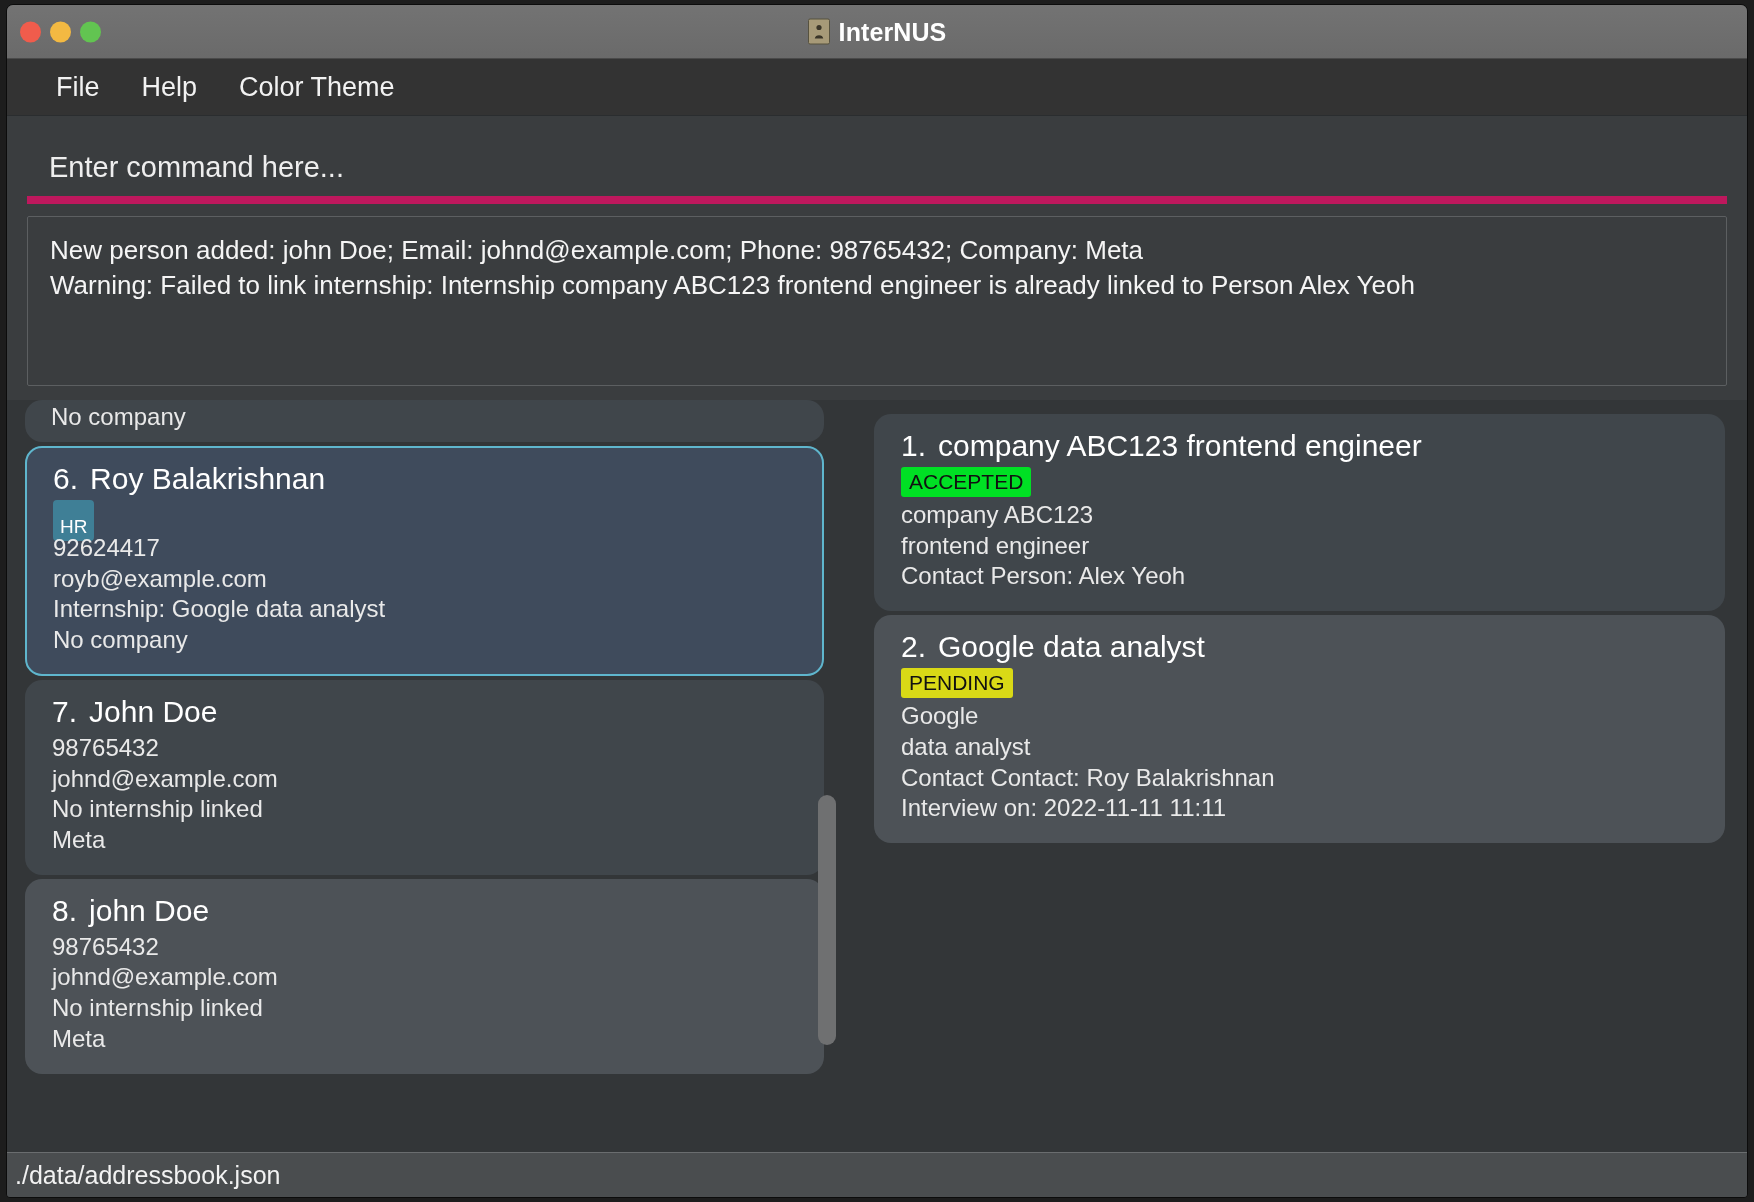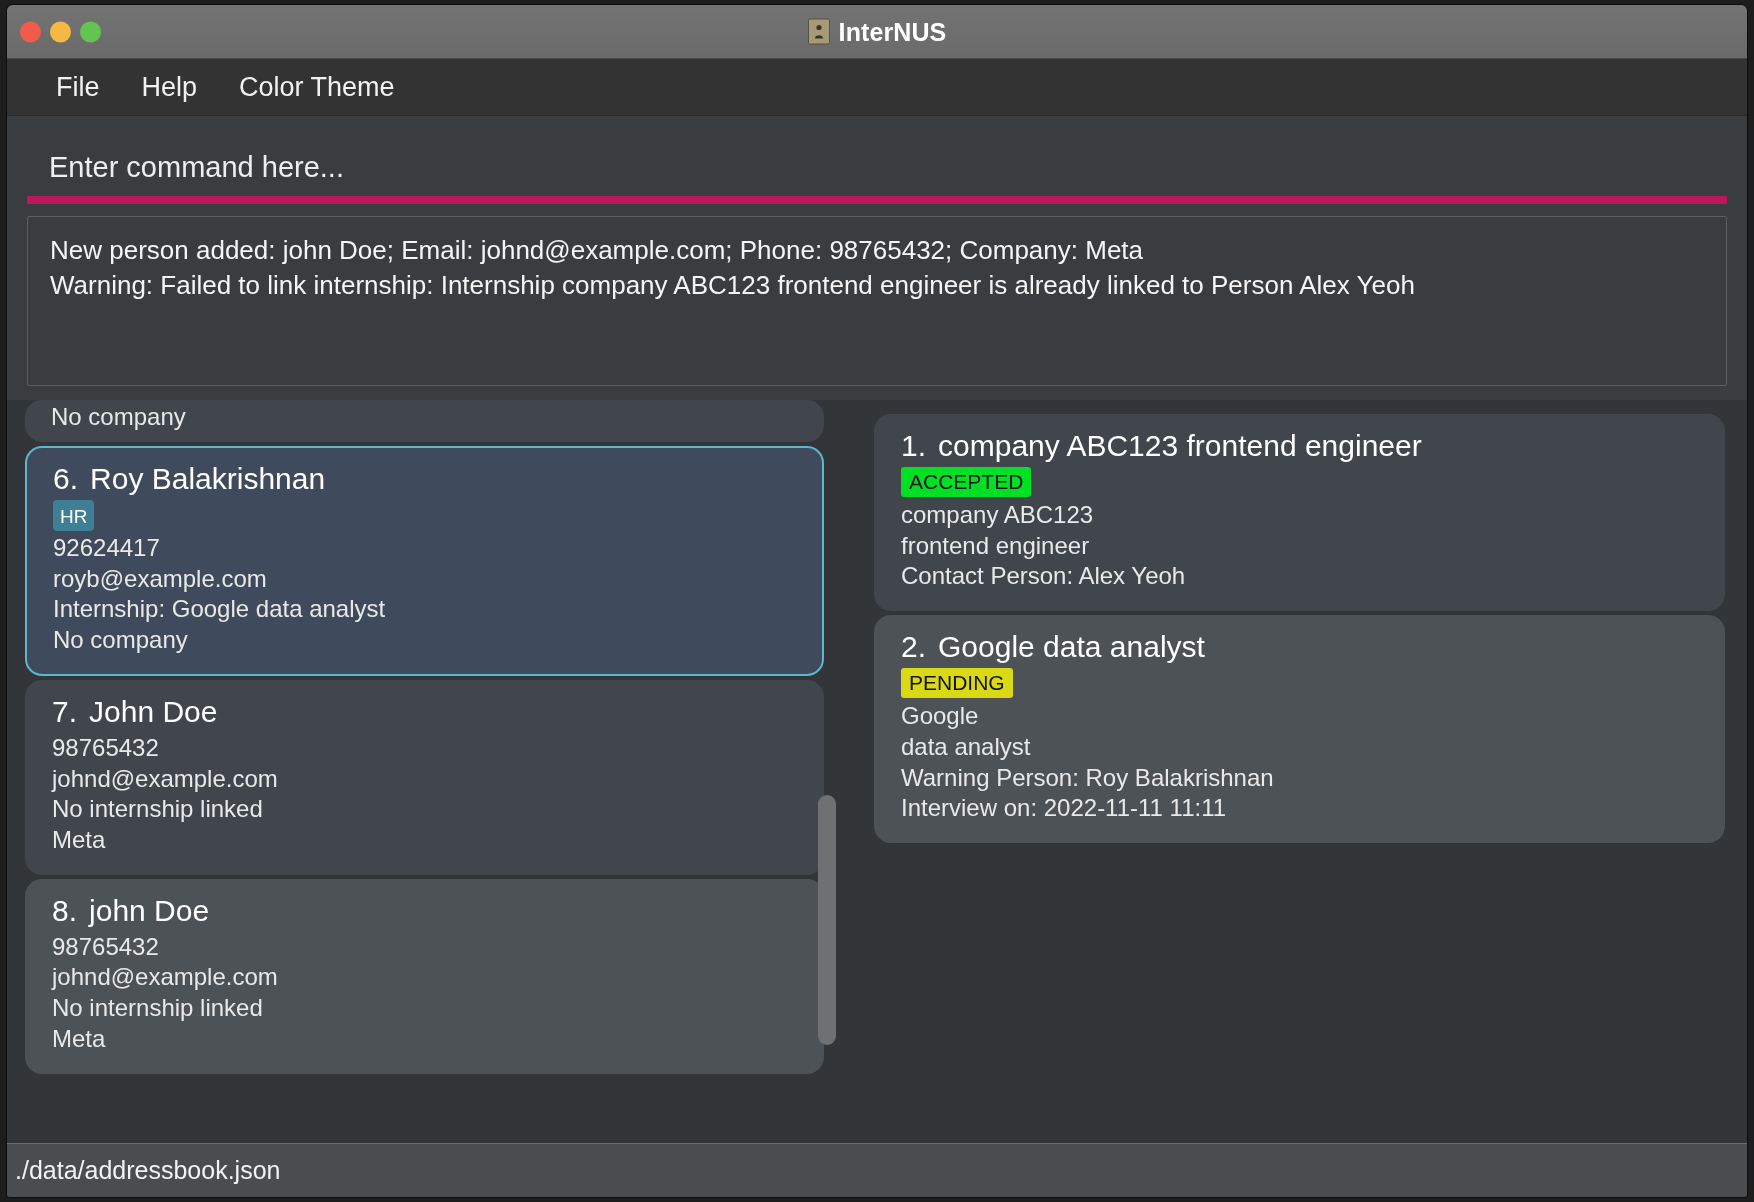--- a/index.html
+++ b/index.html
@@ -152,21 +152,21 @@
     font-size: 24px;
     line-height: 1.28;
     white-space: nowrap;
   }
   .badge-row { margin: 0 0 5px 0; height: 28px; }
   .tag {
     display: inline-block;
     background: #3f7f96;
     color: #ffffff;
     font-size: 19px;
-    padding: 6px 7px 3px 7px;
+    padding: 16px 7px 3px 7px;
     border-radius: 4px;
     line-height: 1.15;
   }
   .status {
     display: inline-block;
     font-size: 21px;
     color: #111111;
     padding: 3px 8px 4px 8px;
     border-radius: 3px;
     line-height: 1.1;
@@ -194,21 +194,21 @@
     background: #6f7071;
     border-radius: 9px;
   }
   .scroll-track {
     position: absolute;
     right: 8px; top: 0; bottom: 0;
     width: 18px;
   }
   
   .statusbar {
-    height: 54px;
+    height: 45px;
     background: #4a4d4f;
     border-top: 1px solid #6a6d6f;
     display: flex; align-items: center;
     padding-left: 8px;
     flex: 0 0 auto;
   }
   .statusbar-text {
     color: #f2f2f2;
     font-size: 25px;
   }
@@ -319,21 +319,21 @@
 
         <div class="card hover">
           <div class="card-title">
             <span class="idx">2.</span><span>Google data analyst</span>
           </div>
           <div class="badge-row">
             <span class="status pending">PENDING</span>
           </div>
           <div class="card-line">Google</div>
           <div class="card-line">data analyst</div>
-          <div class="card-line">Warning Person: Roy Balakrishnan</div>
+          <div class="card-line">Contact Contact: Roy Balakrishnan</div>
           <div class="card-line">Interview on: 2022-11-11 11:11</div>
         </div>
 
       </div>
     </div>
 
   </div>
 
   <div class="statusbar">
     <span class="statusbar-text">./data/addressbook.json</span>

